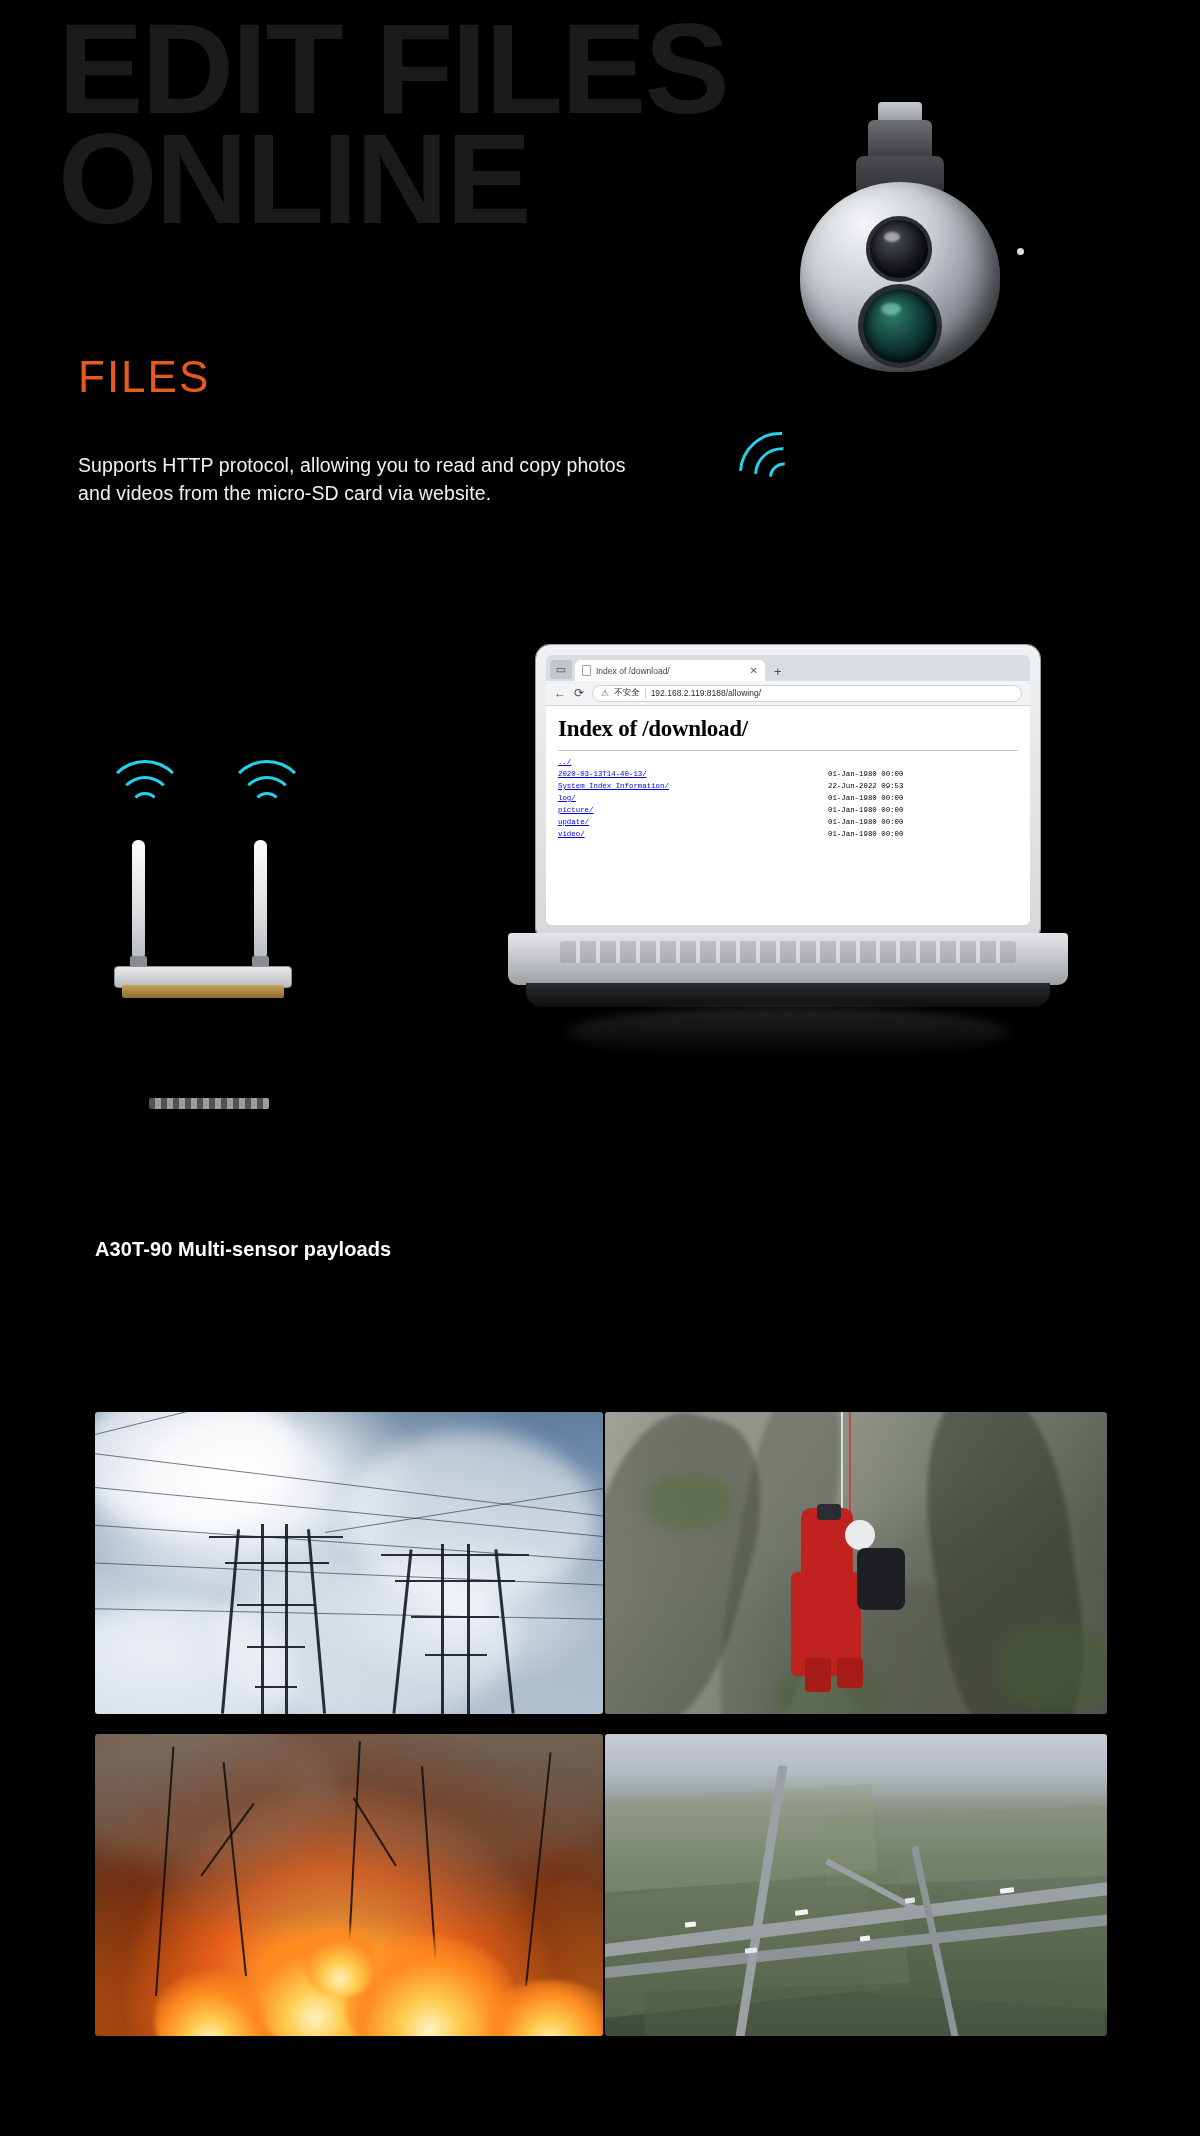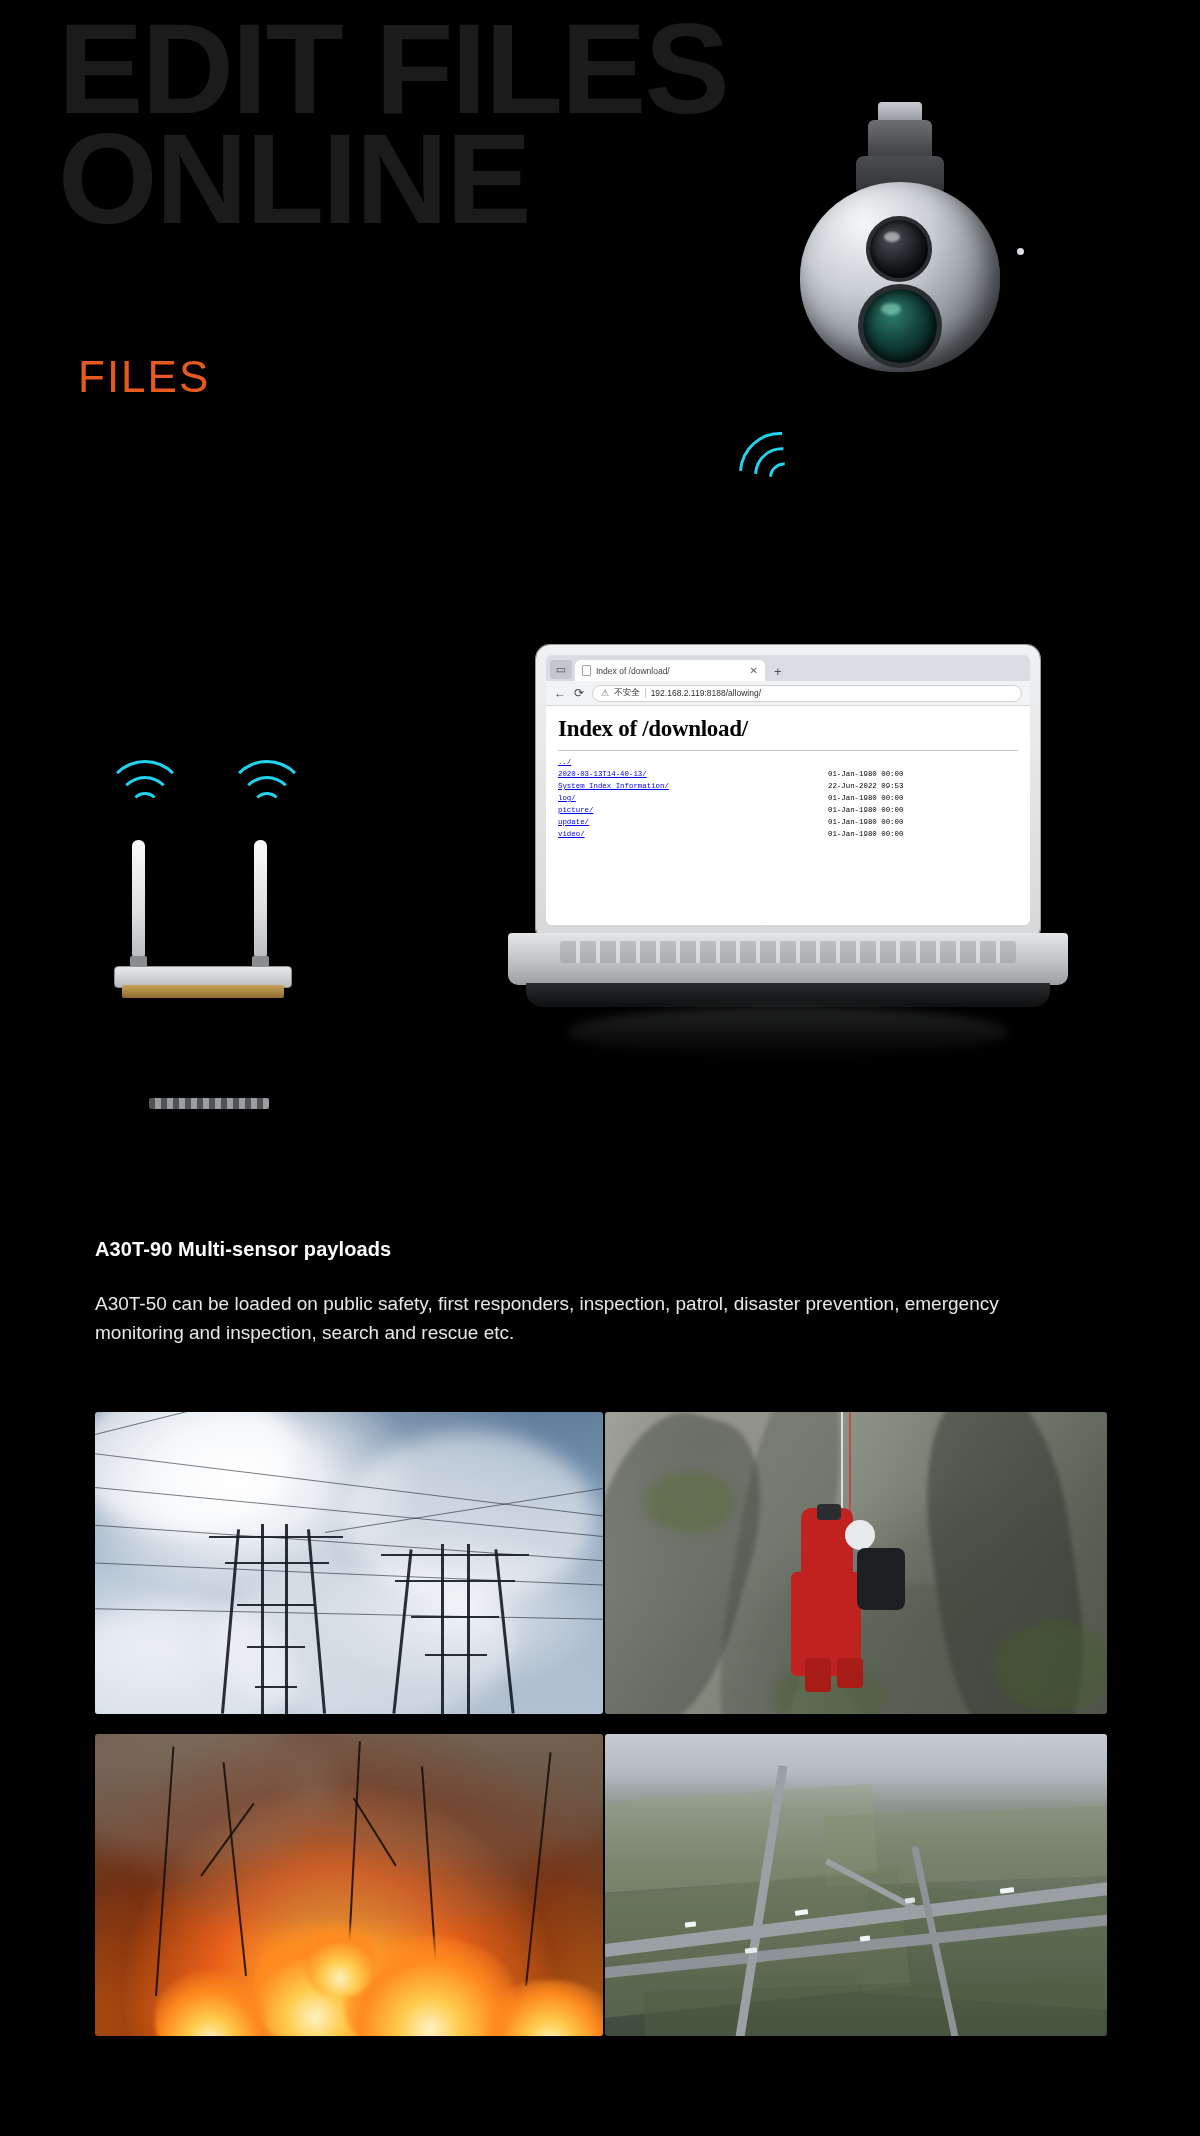--- a/index.html
+++ b/index.html
@@ -529,20 +529,21 @@
   }
 </style>
 </head>
 <body>
 
 <div class="page">
 
   <div class="hero-title">EDIT FILES
 ONLINE</div>
   <div class="hero-sub">FILES</div>
+  <div class="hero-desc">Supports HTTP protocol, allowing you to read and copy photos and videos from the micro-SD card via website.</div>
 
   <div class="gimbal">
     <div class="mount-top"></div>
     <div class="mount"></div>
     <div class="neck"></div>
     <div class="ball"></div>
     <div class="lens-top"></div>
     <div class="lens-bottom"></div>
     <div class="side-dot"></div>
   </div>
@@ -637,21 +638,20 @@
 
       </div>
     </div>
     <div class="base"></div>
     <div class="keys"></div>
     <div class="foot"></div>
     <div class="reflection"></div>
   </div>
 
   <div class="section-title">A30T-90 Multi-sensor payloads</div>
-  <div class="section-desc">A30T-50 can be loaded on public safety, first responders, inspection, patrol, disaster prevention, emergency monitoring and inspection, search and rescue etc.</div>
 
   <div class="gallery">
 
     <div class="tile tile-pylons">
       <span class="sky-cloud" style="left:-20px;top:-30px;width:220px;height:150px;"></span>
       <span class="sky-cloud" style="left:250px;top:20px;width:250px;height:170px;background:rgba(255,255,255,.5);"></span>
       <span class="sky-cloud" style="left:120px;top:150px;width:300px;height:160px;background:rgba(255,255,255,.35);"></span>
       <span class="sky-cloud" style="left:-40px;top:190px;width:240px;height:140px;background:rgba(255,255,255,.4);"></span>
 
       <div class="tower" style="left:120px;width:120px;height:190px;">

